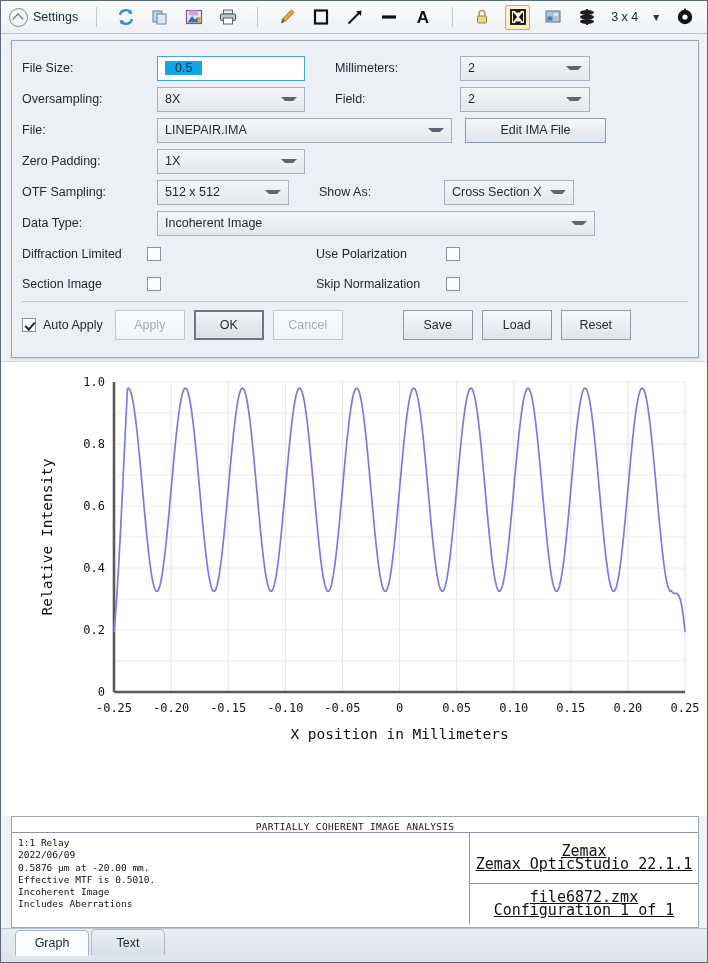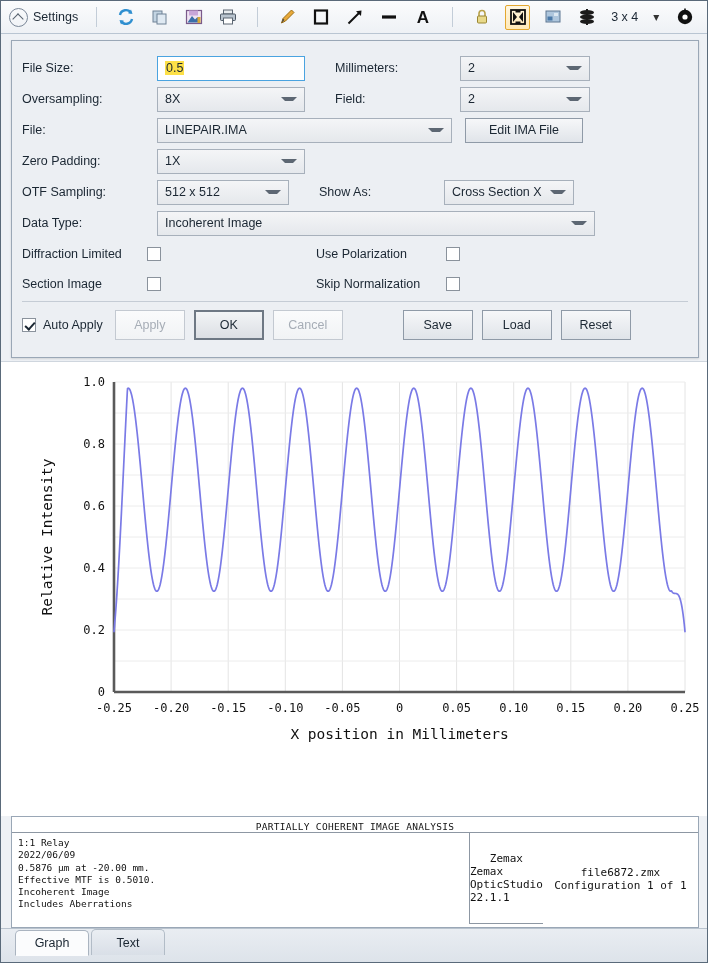--- a/index.html
+++ b/index.html
@@ -92,21 +92,21 @@
     padding:0 7px;position:relative;
   }
   .fld.input{
     background:#fff;border:1px solid #4aa3e0;color:#1b2733;
   }
   .fld .selval{flex:1 1 auto;overflow:hidden;white-space:nowrap;}
   .chev{
     width:0;height:0;border-left:4px solid transparent;border-right:4px solid transparent;
     border-top:4.5px solid #5d6773;margin-left:6px;flex:0 0 8px;
   }
-  .hl{background:#fde047;padding:0 1px;}
+  .hl{background:#0ea5e9;padding:0 10px;}
   .btn{
     height:25px;box-sizing:border-box;
     border:1px solid #8f9aa7;
     background:linear-gradient(to bottom,#f6f7f9,#e0e4e9);
     font-size:12.5px;color:#1b2733;display:flex;align-items:center;justify-content:center;
   }
   .cb{
     width:14px;height:14px;box-sizing:border-box;border:1px solid #8a929c;background:#fff;
     flex:0 0 14px;position:relative;
   }
@@ -134,22 +134,22 @@
   }
   .footer-title{
     text-align:center;font-size:9.5px;color:#111;padding:4px 0 0 0;
     border-bottom:1px solid #8d97a3;letter-spacing:.3px;
   }
   .footer-body{display:flex;height:calc(100% - 19px);}
   .footer-left{
     flex:1 1 auto;padding:4px 0 0 6px;font-size:9.5px;line-height:12.3px;color:#111;
   }
   .footer-right{
-    flex:0 0 228px;border-left:1px solid #8d97a3;display:flex;flex-direction:row;
-    font-size:11px;color:#111;
+    flex:0 0 228px;border-left:1px solid #8d97a3;display:flex;flex-direction:column;
+    font-size:15px;color:#111;text-decoration:underline;
   }
   .fr-top{
     flex:0 0 50px;display:flex;flex-direction:column;align-items:center;justify-content:center;
     line-height:13px;border-bottom:1px solid #8d97a3;
   }
   .fr-bot{
     flex:1 1 auto;display:flex;flex-direction:column;align-items:center;justify-content:center;
     line-height:13px;
   }
   
@@ -333,21 +333,21 @@
         <span class="chev"></span>
       </div>
     </div>
 
     <div class="row">
       <span class="lbl w1">File:</span>
       <div class="fld" style="width:295px">
         <span class="selval">LINEPAIR.IMA</span>
         <span class="chev"></span>
       </div>
-      <div class="btn" style="width:118px;margin-left:13px">Edit IMA File</div>
+      <div class="btn" style="width:141px;margin-left:13px">Edit IMA File</div>
     </div>
 
     <div class="row">
       <span class="lbl w1">Zero Padding:</span>
       <div class="fld" style="width:148px">
         <span class="selval">1X</span>
         <span class="chev"></span>
       </div>
     </div>
 

